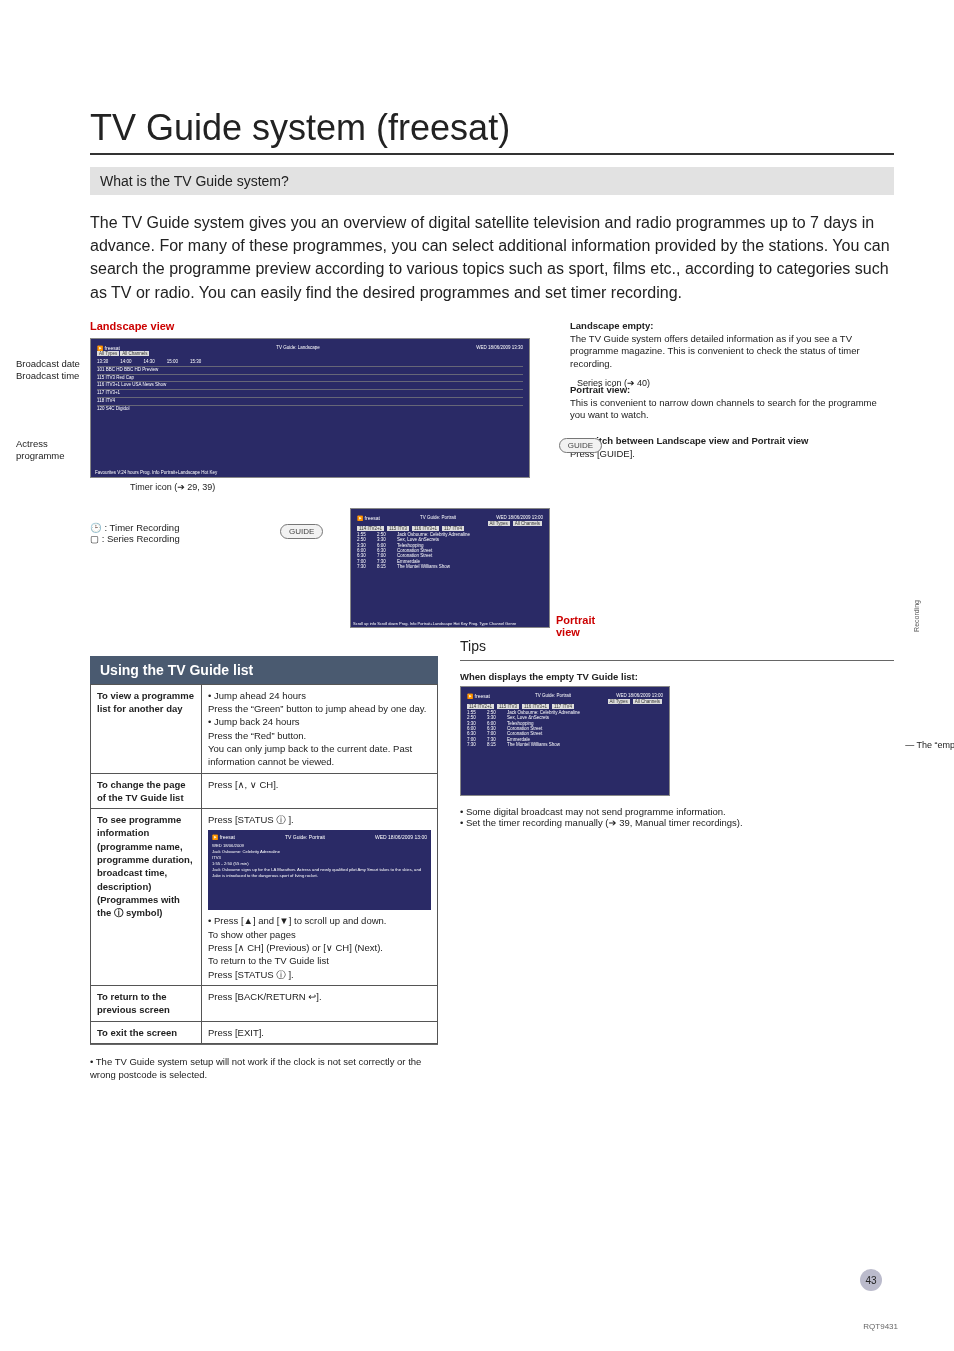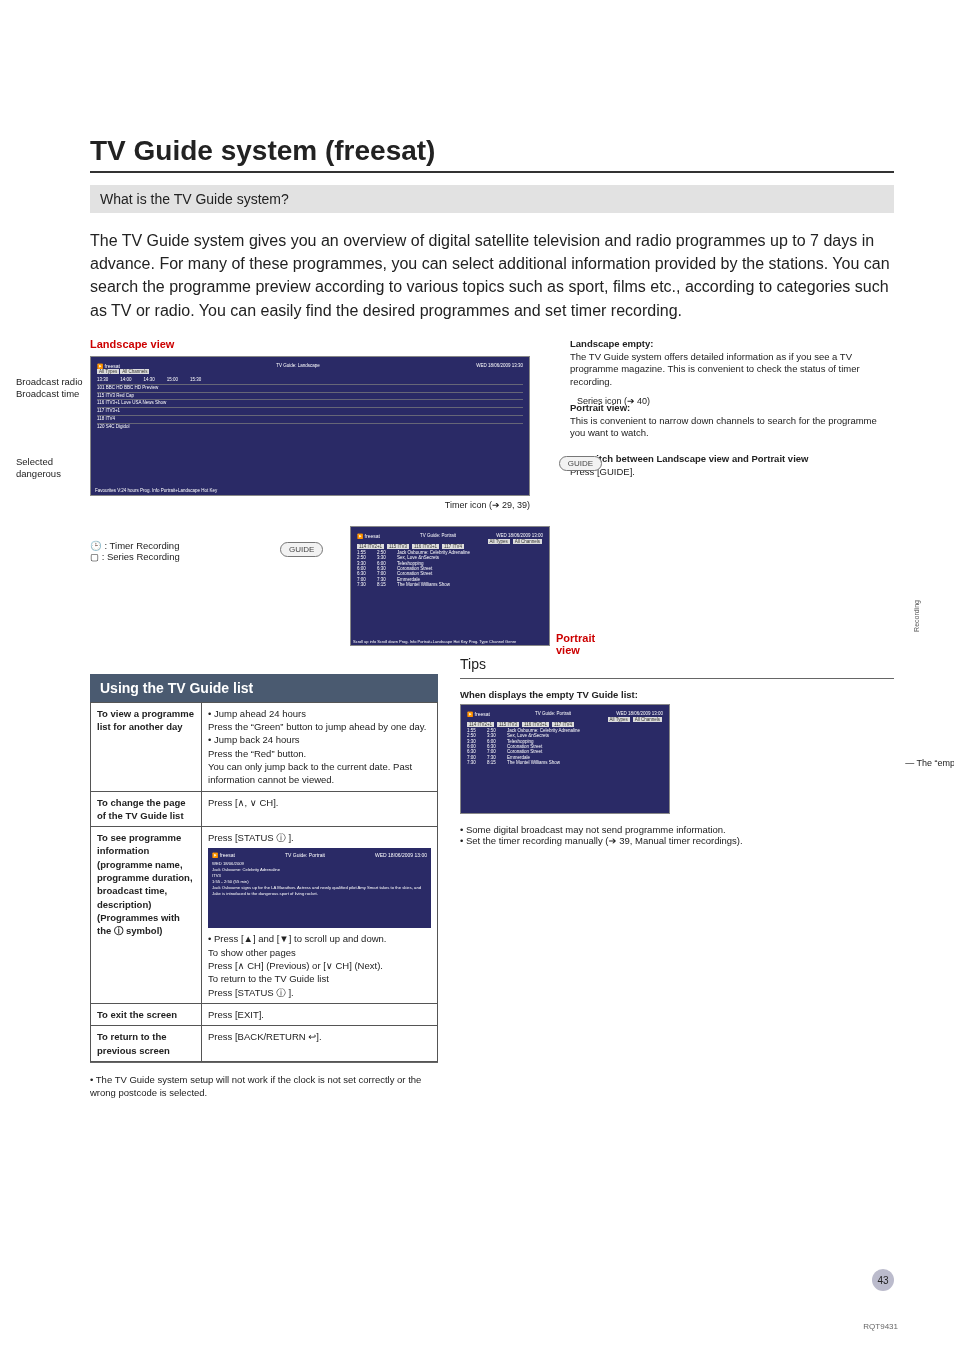--- a/index.html
+++ b/index.html
@@ -1,38 +1,38 @@
 <!DOCTYPE html>
 <html><head>
 <meta charset="utf-8">
 <style>
   body{font-family:Arial,Helvetica,sans-serif;margin:0;background:#fff;color:#222}
   .page{width:954px;height:1351px;margin:0 auto;position:relative;box-sizing:border-box;padding:40px 60px 20px 90px}
-  h1{font-size:28px;font-weight:700;margin:95px 0 4px}
+  h1{font-size:36px;font-weight:400;margin:67px 0 4px}
   .rule{border-top:2px solid #333;margin-bottom:10px}
   .section-bar{background:#e2e2e2;padding:6px 10px;font-size:14px;margin-top:12px}
   .body-text{font-size:16px;line-height:1.45}
   .twocol{display:flex;gap:40px;margin-top:14px}
   .leftcol{flex:0 0 440px}
   .rightcol{flex:1;font-size:9.5px;line-height:1.35}
   .rightcol b,.leftcol b{font-weight:700}
   .red{color:#c00;font-weight:700;font-size:11px}
   .fig{border:1px solid #888;background:#2a2a66;height:140px;font-size:4.5px;color:#fff;padding:6px;box-sizing:border-box;position:relative}
   .fig .tab{background:#ddd;color:#333;display:inline-block;padding:0 2px;margin-right:1px}
   .fig .hdr{display:flex;justify-content:space-between;color:#fff}
   .guide-btn{display:inline-block;border:1px solid #777;border-radius:10px;background:#f2f2f2;color:#444;font-size:8px;padding:2px 8px}
   .dark-heading{background:#4a5a70;color:#fff;font-weight:700;font-size:14px;padding:6px 10px;margin-top:22px}
   table.guide{border-collapse:collapse;width:100%;font-size:9.5px}
   table.guide td{border:1px solid #555;padding:4px 6px;vertical-align:top;line-height:1.4}
   table.guide td.lab{font-weight:700;width:32%}
   .mini-fig{background:#2a2a66;color:#fff;font-size:5px;padding:4px;height:72px;margin:4px 0;}
   .notes-h{font-size:14px;margin:14px 0 4px}
   .notes{font-size:9.5px;line-height:1.4}
   .tips-h{font-size:14px;margin:4px 0 6px}
-  .pgnum{position:absolute;right:60px;bottom:60px;width:22px;height:22px;border-radius:50%;background:#bbc;display:flex;align-items:center;justify-content:center;font-size:10px}
+  .pgnum{position:absolute;right:72px;bottom:60px;width:22px;height:22px;border-radius:50%;background:#bbc;display:flex;align-items:center;justify-content:center;font-size:10px}
   .small-pg{position:absolute;right:56px;bottom:20px;font-size:8px;color:#666}
   .side-tab{position:absolute;right:34px;top:600px;writing-mode:vertical-rl;font-size:7px;color:#555;transform:rotate(180deg)}
   .empty-field{font-size:9px;position:absolute;right:-90px;top:54px}
   .tips-block{position:relative}
   .annot-left{font-size:9.5px;line-height:1.3}
   .fig-wrap{position:relative}
   .series-note{position:absolute;right:-120px;top:40px;font-size:9px}
   .below-fig{font-size:9px;margin-top:4px}
 </style>
 </head>
@@ -45,23 +45,23 @@
 
   <div class="section-bar">What is the TV Guide system?</div>
   <p class="body-text">The TV Guide system gives you an overview of digital satellite television and radio programmes up to 7 days in advance. For many of these programmes, you can select additional information provided by the stations. You can search the programme preview according to various topics such as sport, films etc., according to categories such as TV or radio. You can easily find the desired programmes and set timer recording.</p>
 
   <div class="twocol">
     <div class="leftcol">
       <div class="red">Landscape view</div>
 
       <div class="fig-wrap" style="margin-top:6px">
 
-        <div class="annot-left" style="position:absolute;left:-74px;top:20px">Broadcast radio</div>
+        <div class="annot-left" style="position:absolute;left:-74px;top:20px">Broadcast date</div>
         <div class="annot-left" style="position:absolute;left:-74px;top:32px">Broadcast time</div>
-        <div class="annot-left" style="position:absolute;left:-74px;top:100px;width:70px">Selected dangerous</div>
+        <div class="annot-left" style="position:absolute;left:-74px;top:100px;width:70px">Actress programme</div>
 
         <div class="fig" style="margin-left:0">
           <div class="hdr">
             <span style="font-size:5px">▶️ freesat</span>
             <span>TV Guide: Landscape</span>
             <span>WED 18/06/2009 13:30</span>
           </div>
           <div><span class="tab">All Types</span><span class="tab">All Channels</span></div>
           <div id="figl-cols" style="display:flex;gap:12px;color:#fff;margin-top:3px">
               <span>13:30</span>
@@ -74,21 +74,21 @@
               <div style="border-top: 1px solid rgb(102, 102, 119);">101 BBC HD  BBC HD Preview</div>
               <div style="border-top: 1px solid rgb(102, 102, 119);">115 ITV3  Red Cap</div>
               <div style="border-top: 1px solid rgb(102, 102, 119);">116 ITV3+1  Love USA   News Show</div>
               <div style="border-top: 1px solid rgb(102, 102, 119);">117 ITV3+1</div>
               <div style="border-top: 1px solid rgb(102, 102, 119);">118 ITV4</div>
               <div style="border-top: 1px solid rgb(102, 102, 119);">120 S4C Digidol</div>
             </div>
           <div style="position:absolute;bottom:2px;left:4px;right:4px">Favourites   V:24 hours   Prog. Info   Portrait+Landscape   Hot Key</div>
         </div>
 
-        <div class="below-fig" style="text-align:right;margin-left:40px"><span>Timer icon (➔ 29, 39)</span></div>
+        <div class="below-fig" style="text-align:left;margin-left:40px"><span>Timer icon (➔ 29, 39)</span></div>
         <div class="series-note">Series icon (➔ 40)</div>
 
         <span class="guide-btn" style="position:absolute;right:-72px;top:100px">GUIDE</span>
         <span class="guide-btn" style="position:absolute;left:190px;top:186px">GUIDE</span>
 
         <div style="margin-top:30px;font-size:9.5px">🕒 <span>: Timer Recording</span></div>
         <div style="font-size:9.5px">▢ <span>: Series Recording</span></div>
 
         <div class="fig" style="position:absolute;left:260px;top:170px;width:200px;height:120px">
           <div class="hdr">
@@ -171,29 +171,29 @@
 Jack Osbourne signs up for the LA Marathon. Actress and newly qualified pilot Amy Smart takes to the skies, and Jake is introduced to the dangerous sport of living rocket.</div>
                 </div>
                 <div style="white-space: pre-line;">• Press [▲] and [▼] to scroll up and down.
 To show other pages
 Press [∧ CH] (Previous) or [∨ CH] (Next).
 To return to the TV Guide list
 Press [STATUS ⓘ ].</div>
               </td>
             </tr>
             <tr>
+              <td class="lab" style="white-space: pre-line;">To return to the previous screen</td>
+              <td>
+                <div style="white-space: pre-line;">Press [BACK/RETURN ↩].</div>
+              </td>
+            </tr>
+            <tr>
               <td class="lab" style="white-space: pre-line;">To exit the screen</td>
               <td>
                 <div style="white-space: pre-line;">Press [EXIT].</div>
-              </td>
-            </tr>
-            <tr>
-              <td class="lab" style="white-space: pre-line;">To return to the previous screen</td>
-              <td>
-                <div style="white-space: pre-line;">Press [BACK/RETURN ↩].</div>
               </td>
             </tr>
           </tbody>
         </table>
 
       <div class="rule" style="border-top:1px solid #666"></div>
       <div class="notes">• The TV Guide system setup will not work if the clock is not set correctly or the wrong postcode is selected.</div>
     </div>
 
     <div style="flex:1;font-size:9.5px">

